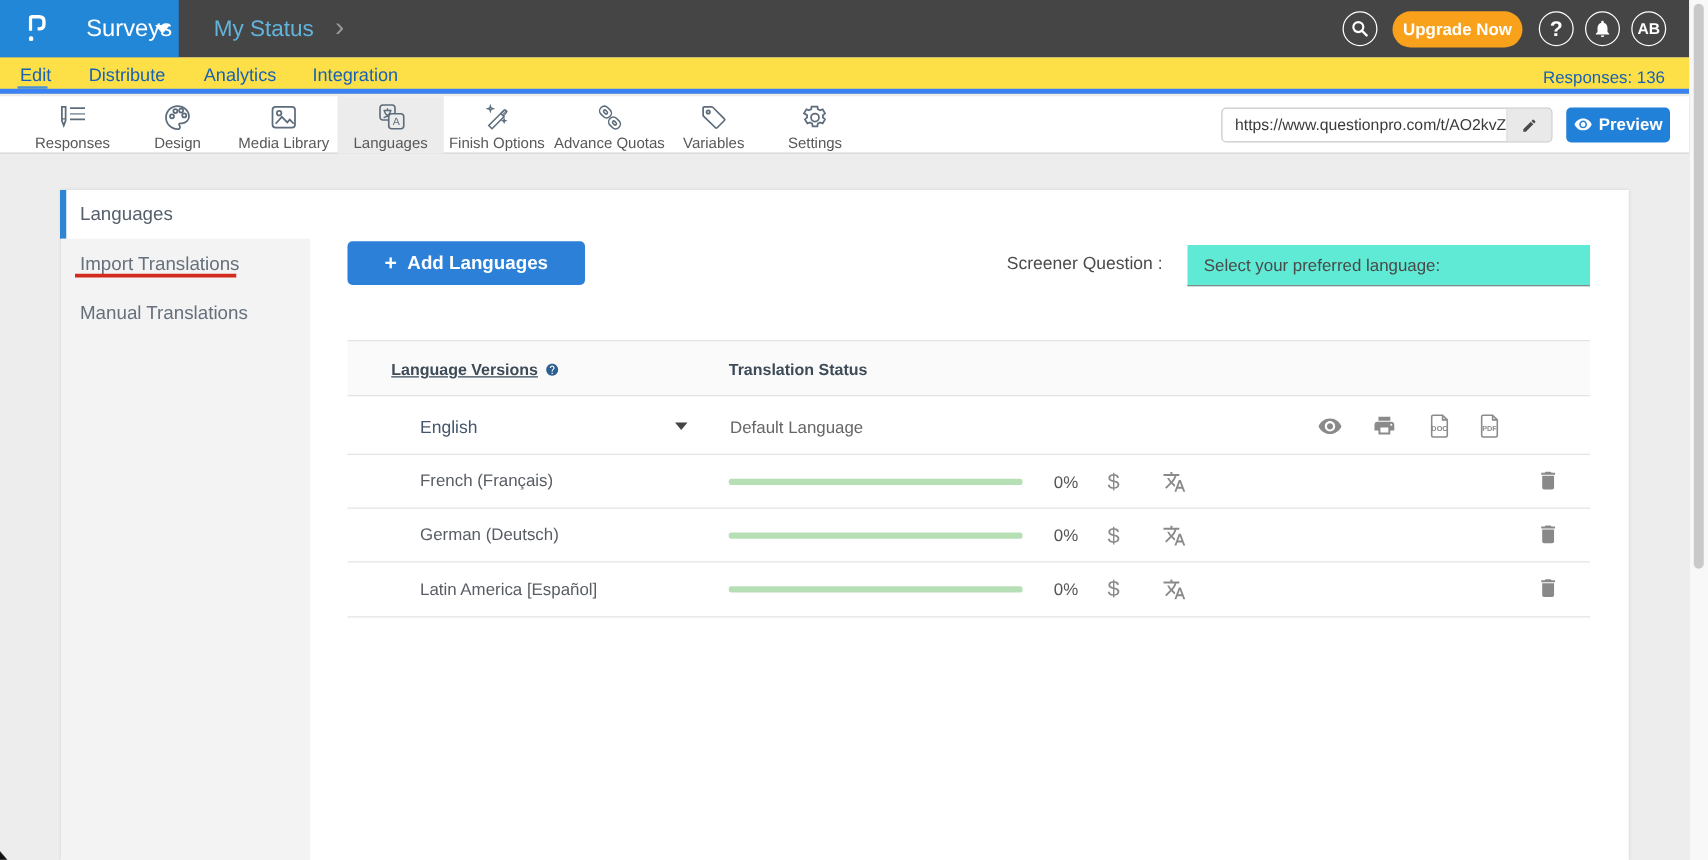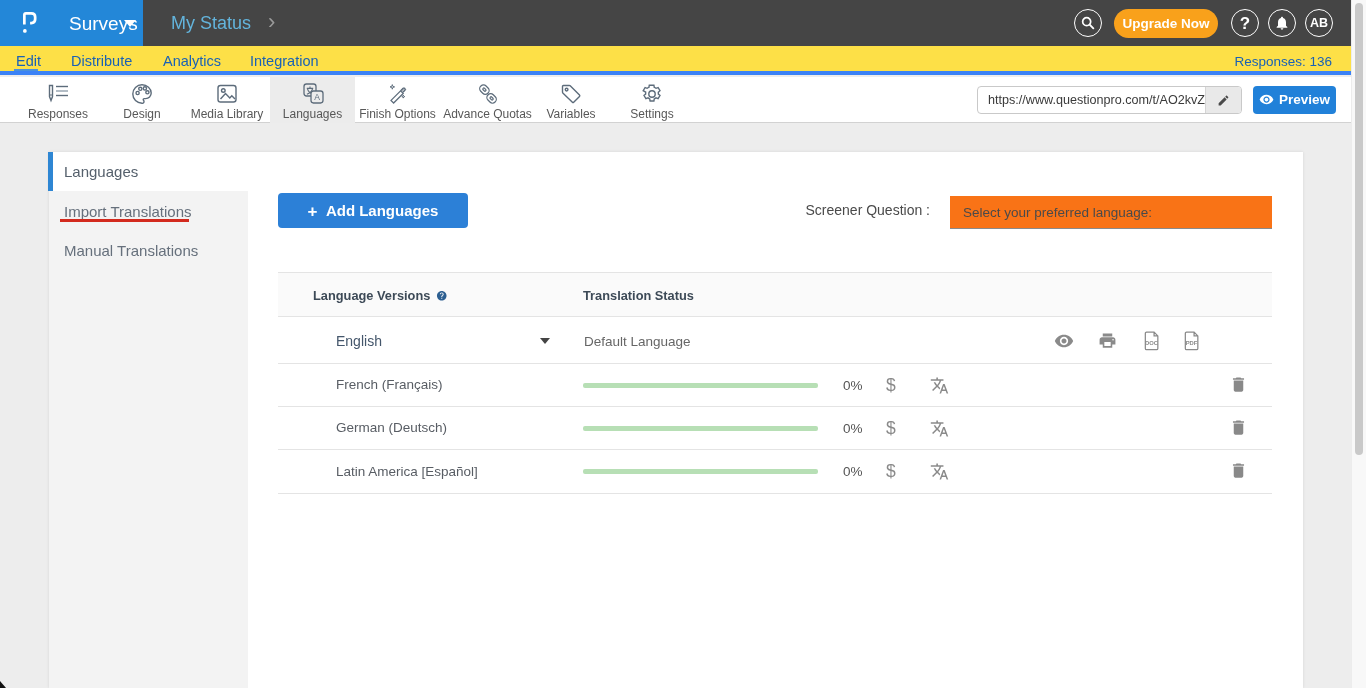--- a/index.html
+++ b/index.html
@@ -33,21 +33,21 @@
 #previewBtn { position:absolute; left:1253px; top:9px; width:83px; height:28px; background:#2181d9; border-radius:4px; color:#fff; font-size:13.5px; font-weight:bold; text-align:center; line-height:28px; }
 
 #card { position:absolute; left:49px; top:152px; width:1254px; height:536px; background:#fff; box-shadow:0 0 3px rgba(0,0,0,0.10); }
 #accent { position:absolute; left:-1px; top:0; width:5px; height:39px; background:#2e86d3; }
 #cardTitle { position:absolute; left:15px; top:0; height:39px; line-height:40px; font-size:15px; color:#55606c; }
 #sidebar { position:absolute; left:0; top:39px; width:199px; height:497px; background:#f3f3f3; }
 .sideItem { position:absolute; left:15px; font-size:15px; color:#66707c; }
 #redline { position:absolute; left:11px; top:67px; width:129px; height:3px; background:#d32a1e; }
 #addBtn { position:absolute; left:229px; top:41px; width:190px; height:35px; background:#2c80d7; border-radius:4px; color:#fff; text-align:center; line-height:35px; font-size:15px; font-weight:bold; }
 #screenerLbl { position:absolute; left:631px; top:50px; width:250px; text-align:right; font-size:14px; color:#4a4a4a; }
-#screenerSel { position:absolute; left:901px; top:44px; width:322px; height:33px; background:#f97316; border-bottom:1px solid #8a8a8a; font-size:13.5px; color:#4a4a4a; line-height:33px; padding-left:13px; }
+#screenerSel { position:absolute; left:901px; top:44px; width:322px; height:33px; background:#5eead4; border-bottom:1px solid #8a8a8a; font-size:13.5px; color:#4a4a4a; line-height:33px; padding-left:13px; }
 
 #tbl { position:absolute; left:229px; top:120px; width:994px; }
 .trow { position:relative; border-bottom:1px solid #e4e4e4; }
 #thead { height:45px; border-top:1px solid #e4e4e4; background:#fafafa; }
 #thead .h { position:absolute; font-size:12.8px; font-weight:bold; color:#3d4a57; top:0; line-height:45px; }
 .rname { position:absolute; left:35px; top:0; font-size:13.5px; color:#585d64;margin-left:23px; }
 .bar { position:absolute; left:305px; width:235px; height:4.5px; background:#b7dfb5; border-radius:2px; }
 .pct { position:absolute; left:565px; font-size:13.5px; color:#555; }
 .gicon { position:absolute; color:#8a8a8a; }
 </style>
@@ -186,21 +186,21 @@
   <span class="sideItem" style="top:51px;">Import Translations</span>
   <div id="redline"></div>
   <span class="sideItem" style="top:90px;">Manual Translations</span>
 
   <div id="addBtn"><span style="font-size:17px; vertical-align:-1px;">+</span>&nbsp;&nbsp;Add Languages</div>
   <span id="screenerLbl">Screener Question :</span>
   <div id="screenerSel">Select your preferred language:</div>
 
   <div id="tbl">
     <div class="trow" id="thead">
-      <span class="h" style="left:35px;">Language Versions</span>
+      <span class="h" style="left:35px;text-decoration:underline;">Language Versions</span>
       <svg class="abs" style="left:158px; top:16.5px;" width="11.5" height="11.5" viewBox="0 0 24 24">
           <path fill="#2d5f91" d="M12 2C6.48 2 2 6.48 2 12s4.48 10 10 10 10-4.48 10-10S17.52 2 12 2zm1 17h-2v-2h2v2zm2.07-7.75l-.9.92C13.45 12.9 13 13.5 13 15h-2v-.5c0-1.1.45-2.1 1.17-2.83l1.24-1.26c.37-.36.59-.86.59-1.41 0-1.1-.9-2-2-2s-2 .9-2 2H8c0-2.21 1.79-4 4-4s4 1.79 4 4c0 .88-.36 1.68-.93 2.25z"></path>
         </svg>
       <span class="h" style="left:305px;">Translation Status</span>
     </div>
     <div class="trow" style="height:47px;">
       <span class="rname" style="top:16px; color:#44566b; font-size:14px;">English</span>
       <span class="abs" style="left:262px; top:21px; width:0; height:0; border-left:5px solid transparent; border-right:5px solid transparent; border-top:6px solid #444;"></span>
       <span class="abs" style="left:306px; top:17px; font-size:13.5px; color:#666;">Default Language</span>
       <svg class="abs gicon" style="left:776px; top:14px;" width="20" height="20" viewBox="0 0 24 24">

